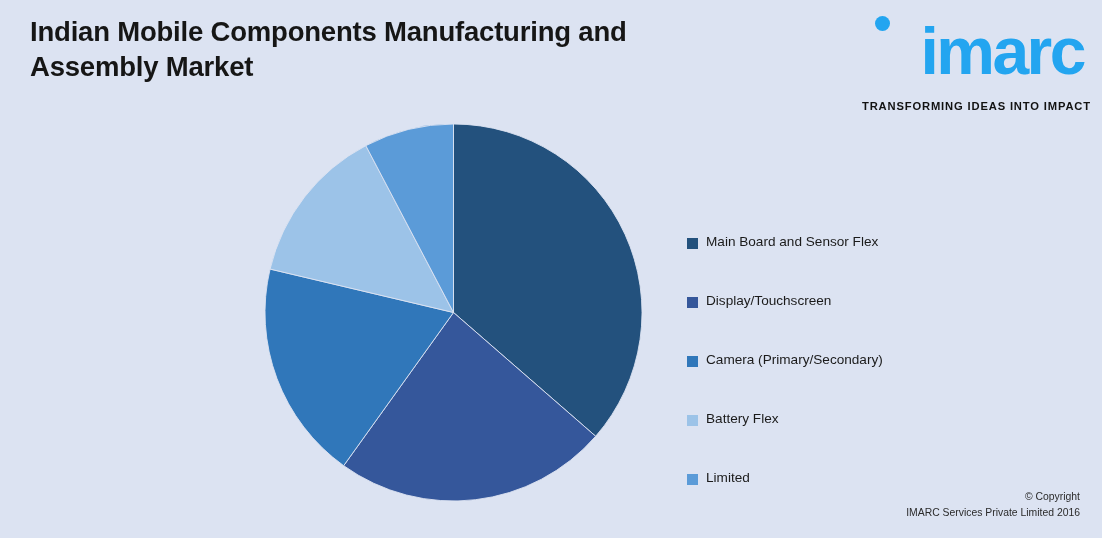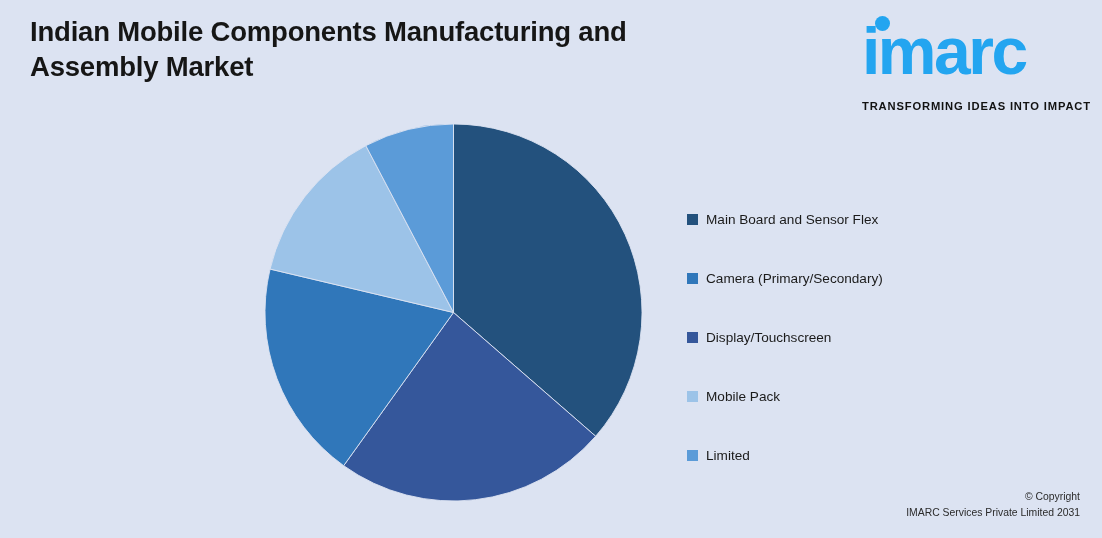--- a/index.html
+++ b/index.html
@@ -61,21 +61,21 @@
   }
 
   .logo-wordmark {
     position: relative;
     display: block;
     font-size: 66px;
     font-weight: bold;
     line-height: 0.82;
     letter-spacing: -2.5px;
     color: #23a5f0;
-    text-align: left;
+    text-align: right;
     padding-top: 8px;
   }
 
   .logo-dot {
     position: absolute;
     left: 13px;
     top: 0px;
     width: 15px;
     height: 15px;
     border-radius: 50%;
@@ -105,21 +105,21 @@
   
   .legend {
     position: absolute;
     left: 687px;
     top: 190px;
     width: 340px;
   }
 
   .legend-item {
     display: flex;
-    align-items: center;
+    align-items: flex-end;
     height: 59px;
   }
 
   .legend-swatch {
     width: 11px;
     height: 11px;
     flex: 0 0 11px;
     margin-right: 8px;
   }
 
@@ -171,35 +171,35 @@
         </g>
     </svg>
   </div>
 
   <div class="legend">
       <div class="legend-item">
         <span class="legend-swatch" style="background: rgb(35, 81, 125);"></span>
         <span class="legend-label">Main Board and Sensor Flex</span>
       </div>
       <div class="legend-item">
+        <span class="legend-swatch" style="background: rgb(53, 87, 155);"></span>
+        <span class="legend-label">Display/Touchscreen</span>
+      </div>
+      <div class="legend-item">
         <span class="legend-swatch" style="background: rgb(48, 119, 186);"></span>
         <span class="legend-label">Camera (Primary/Secondary)</span>
       </div>
       <div class="legend-item">
-        <span class="legend-swatch" style="background: rgb(53, 87, 155);"></span>
-        <span class="legend-label">Display/Touchscreen</span>
-      </div>
-      <div class="legend-item">
         <span class="legend-swatch" style="background: rgb(156, 195, 232);"></span>
-        <span class="legend-label">Mobile Pack</span>
+        <span class="legend-label">Battery Flex</span>
       </div>
       <div class="legend-item">
         <span class="legend-swatch" style="background: rgb(91, 155, 216);"></span>
         <span class="legend-label">Limited</span>
       </div>
     </div>
 
   <div class="copyright">
     <div>© Copyright</div>
-    <div>IMARC Services Private Limited 2031</div>
+    <div>IMARC Services Private Limited 2016</div>
   </div>
 
 </div>
 
 </body></html>

